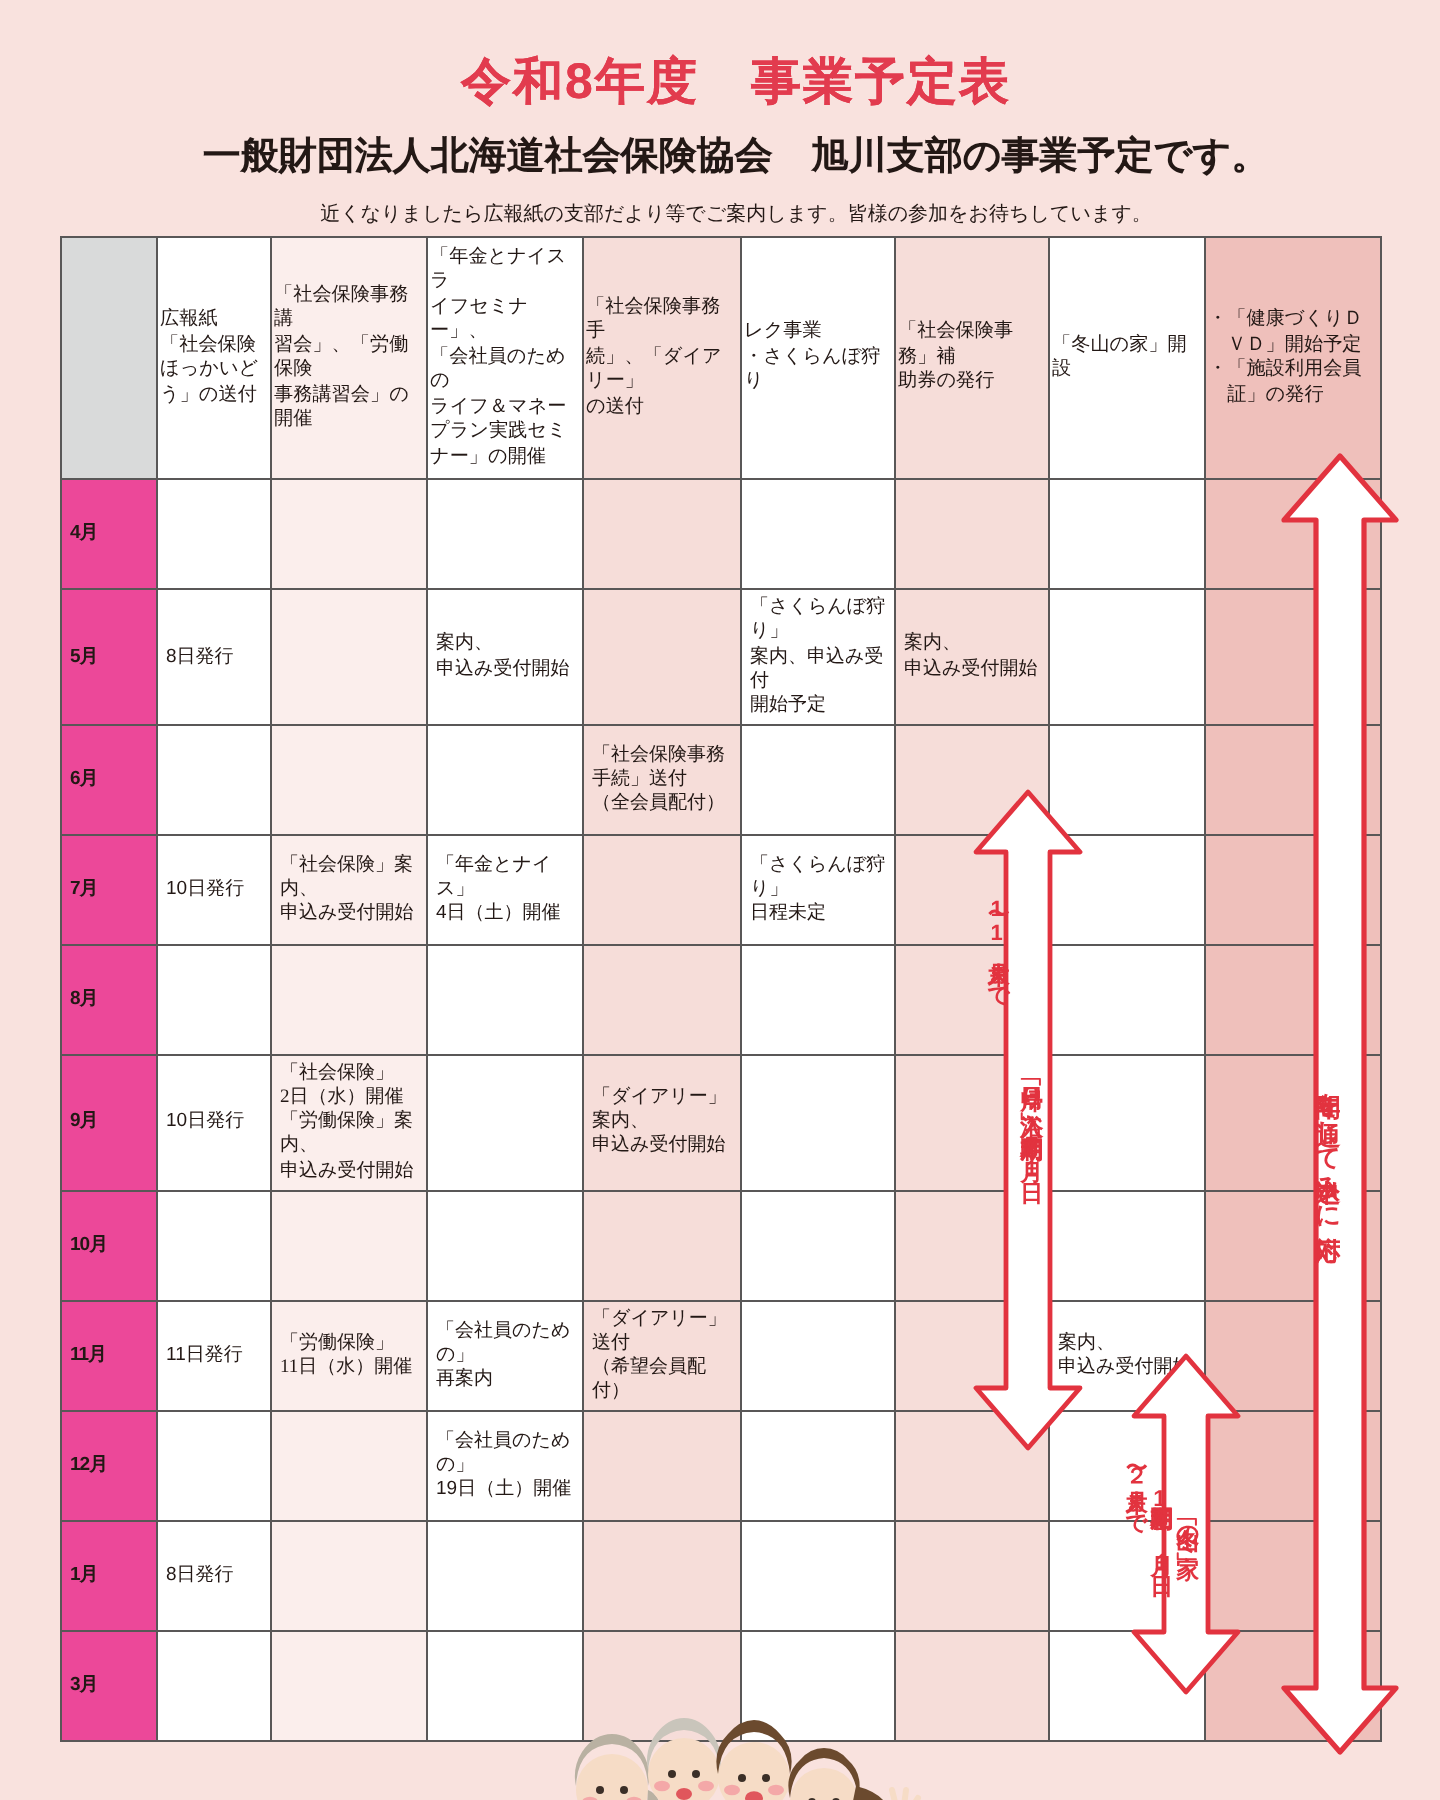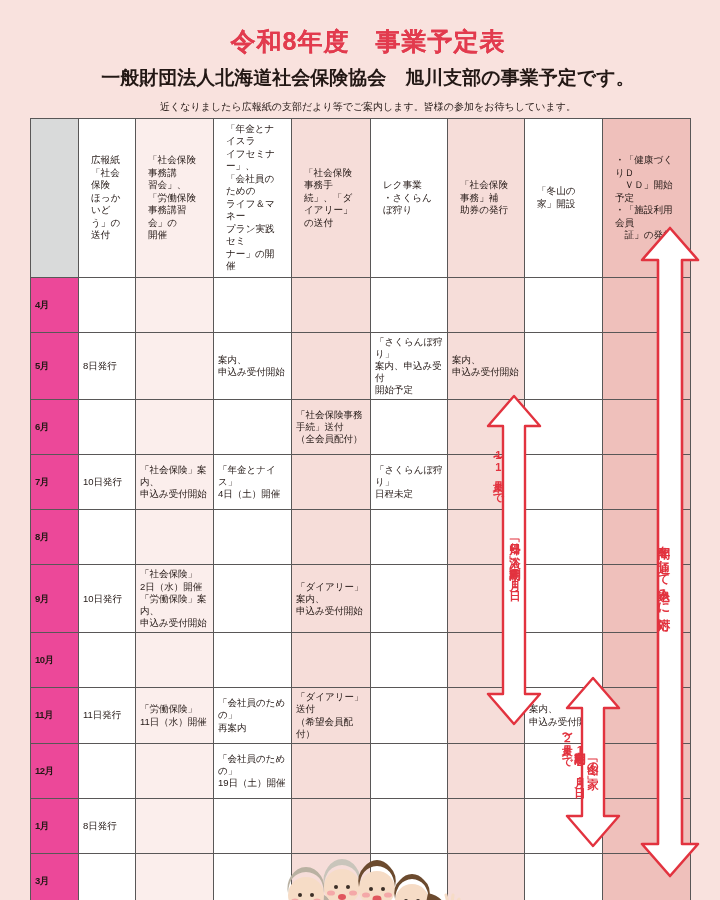--- a/index.html
+++ b/index.html
@@ -80,25 +80,25 @@
   col.c6 { width: 77px; }
   col.c7 { width: 78px; }
   col.c8 { width: 88px; }
 
   
   tr.hdr td {
     height: 103px;
     vertical-align: middle;
     font-size: 9.6px;
     line-height: 1.3;
-    padding: 4px 12px;
+    padding: 4px 1px;
   }
   .bg-grey   { background: #d9dada; }
   .bg-white  { background: #ffffff; }
-  .bg-pink1  { background: #fbeeec; }   
+  .bg-pink1  { background: #fbeeec; font-family: Liberation Serif, serif; }   
   .bg-pink2  { background: #f6ddd9; }   
   .bg-pink3  { background: #efc0bb; }   
 
   
   td.month {
     background: #ec4899;
     text-align: center;
     font-size: 16px;
     font-weight: bold;
     letter-spacing: -0.5px;

